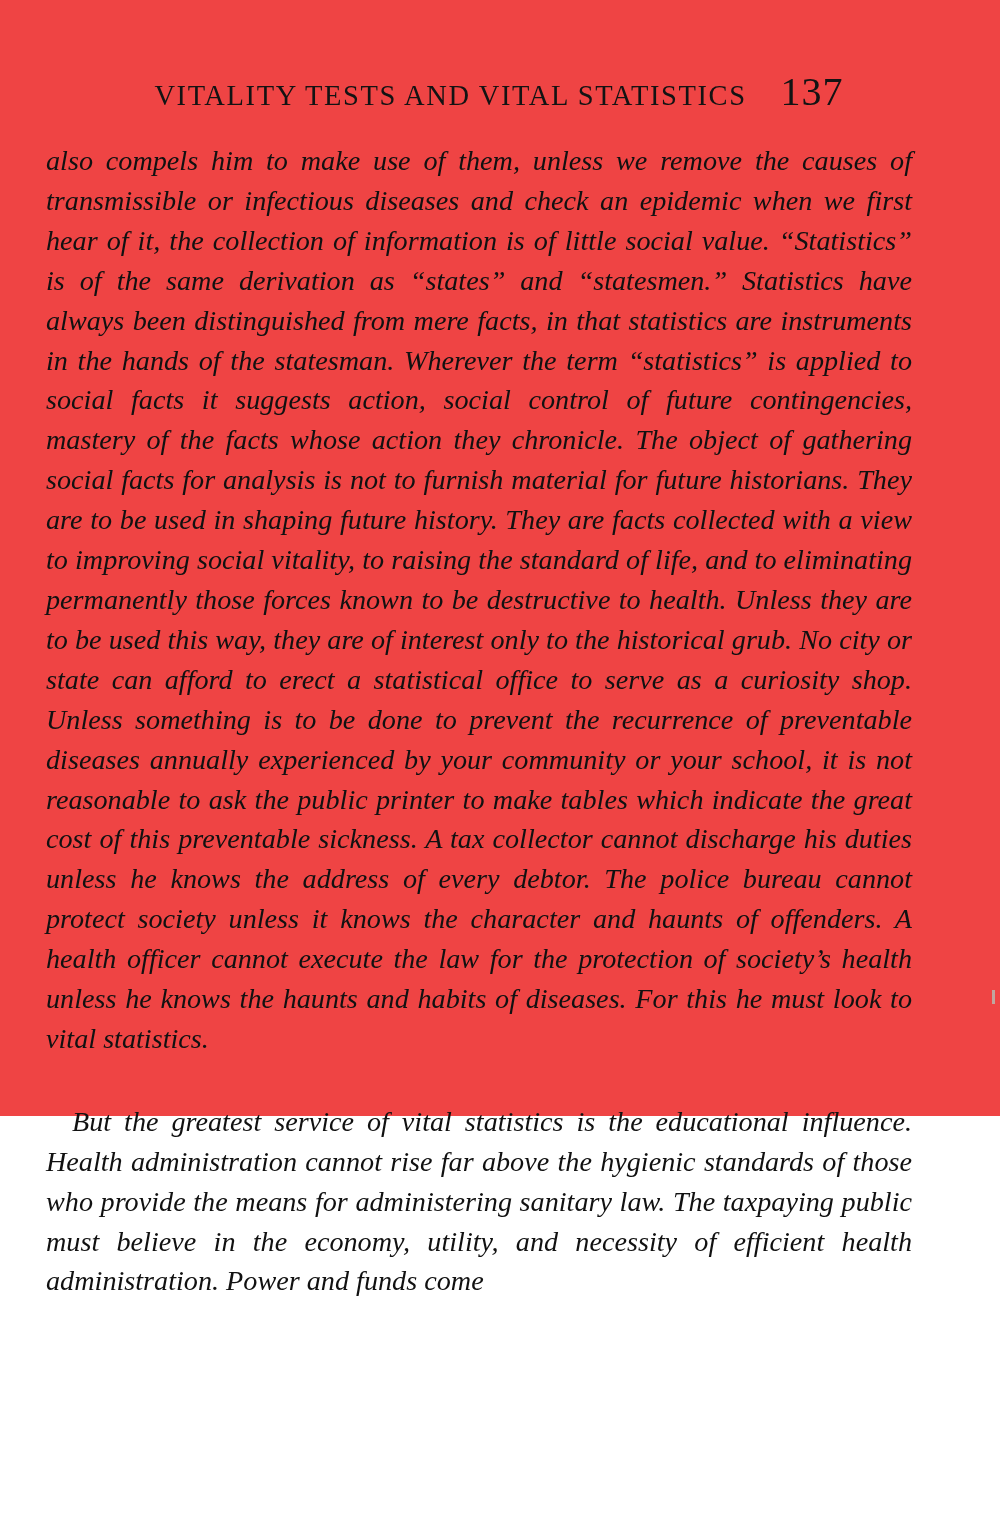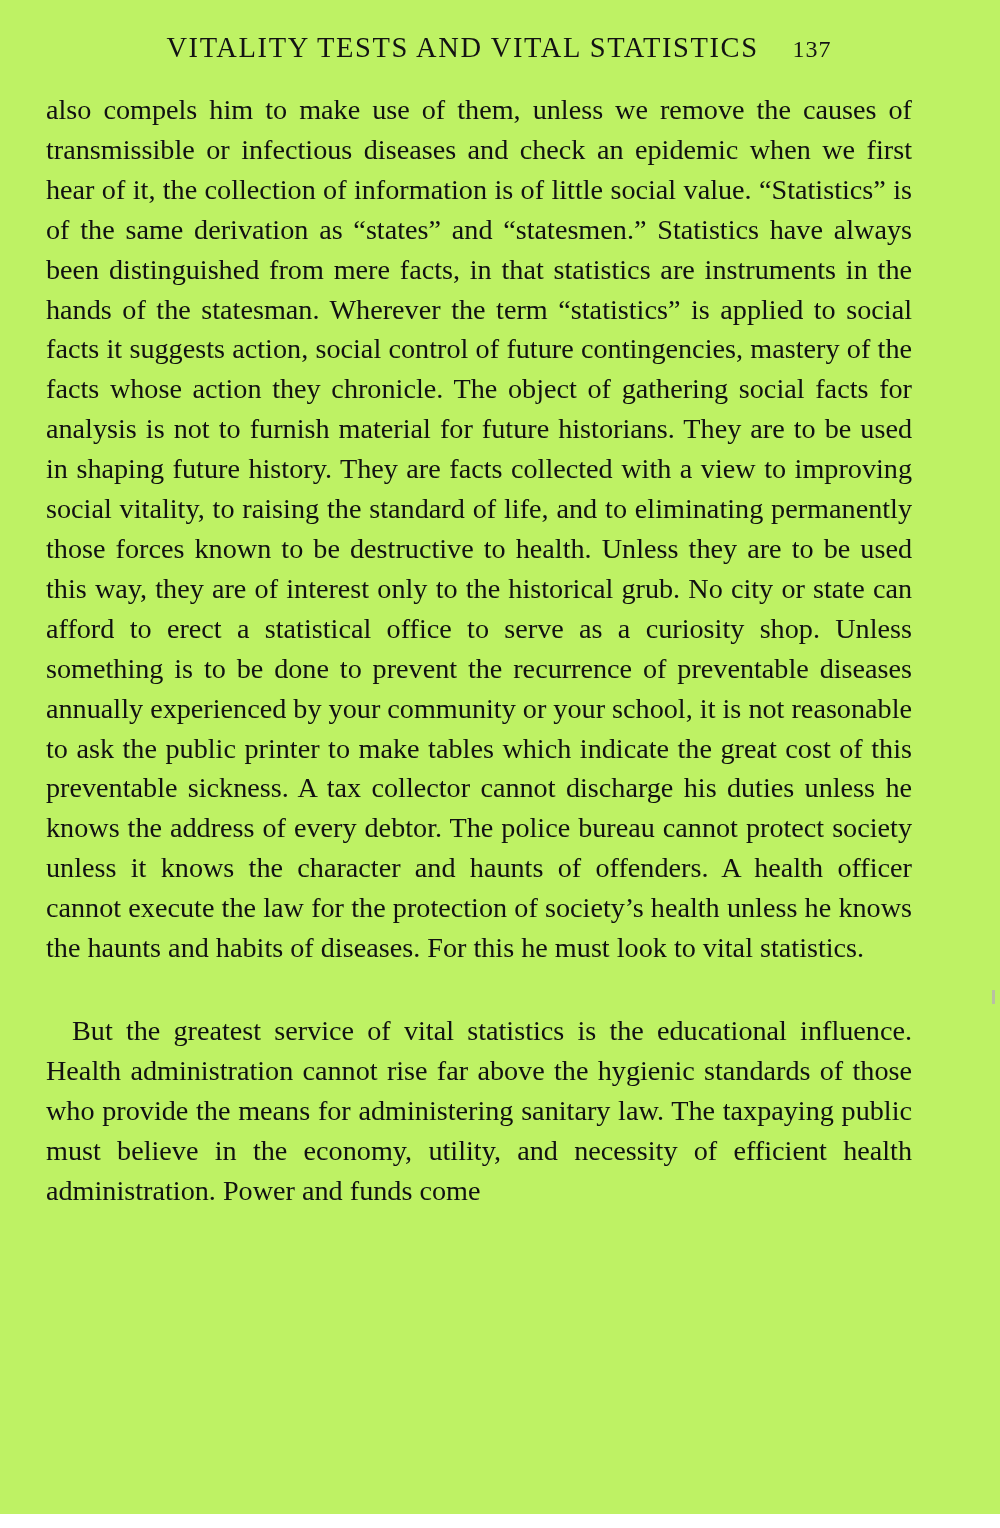--- a/index.html
+++ b/index.html
@@ -10,52 +10,53 @@
     width: 1000px;
     height: 1528px;
     background: #ffffff;
     font-family: "Liberation Serif", serif;
     color: #141414;
     overflow: hidden;
   }
   .page {
     position: relative;
     width: 1000px;
-    height: 1514px;
+    height: 1116px;
     box-sizing: border-box;
-    padding: 32px 88px 0 46px;
-    background: #bef264;
+    padding: 68px 88px 0 46px;
+    background: #ef4444;
   }
   .running-head {
     display: flex;
     align-items: baseline;
     justify-content: center;
     gap: 34px;
     margin: 0 0 26px 0;
     padding-left: 40px;
   }
   .head-title {
     font-size: 28.5px;
     letter-spacing: 1.6px;
     font-variant: small-caps;
     text-transform: uppercase;
     white-space: nowrap;
     color: #131313;
   }
   .head-folio {
-    font-size: 24px;
+    font-size: 40px;
     letter-spacing: 1px;
     color: #131313;
   }
   .body-text {
     font-size: 28.2px;
     line-height: 39.9px;
     text-align: justify;
     text-justify: inter-word;
     color: #111111;
+    font-style: italic;
     -webkit-font-smoothing: antialiased;
   }
   .body-text p {
     margin: 0;
   }
   .body-text p.indent {
     text-indent: 26px;
     margin-top: 43px;
   }
   .edge-mark {

